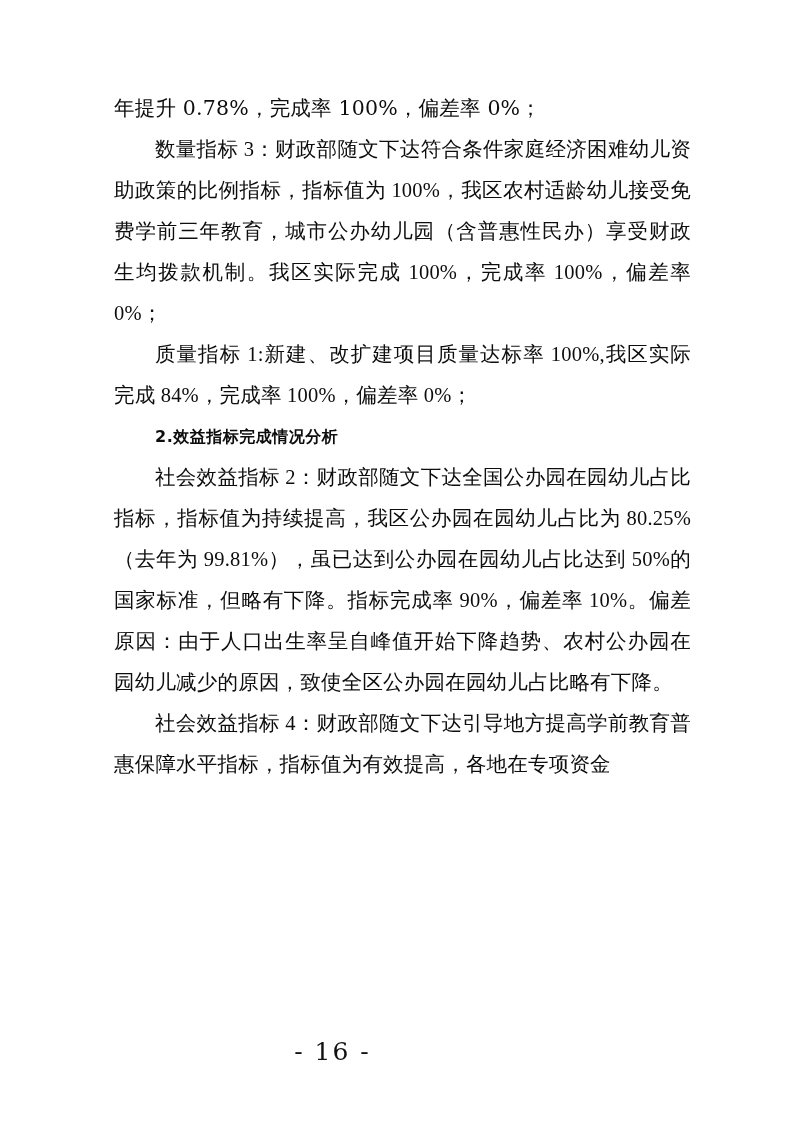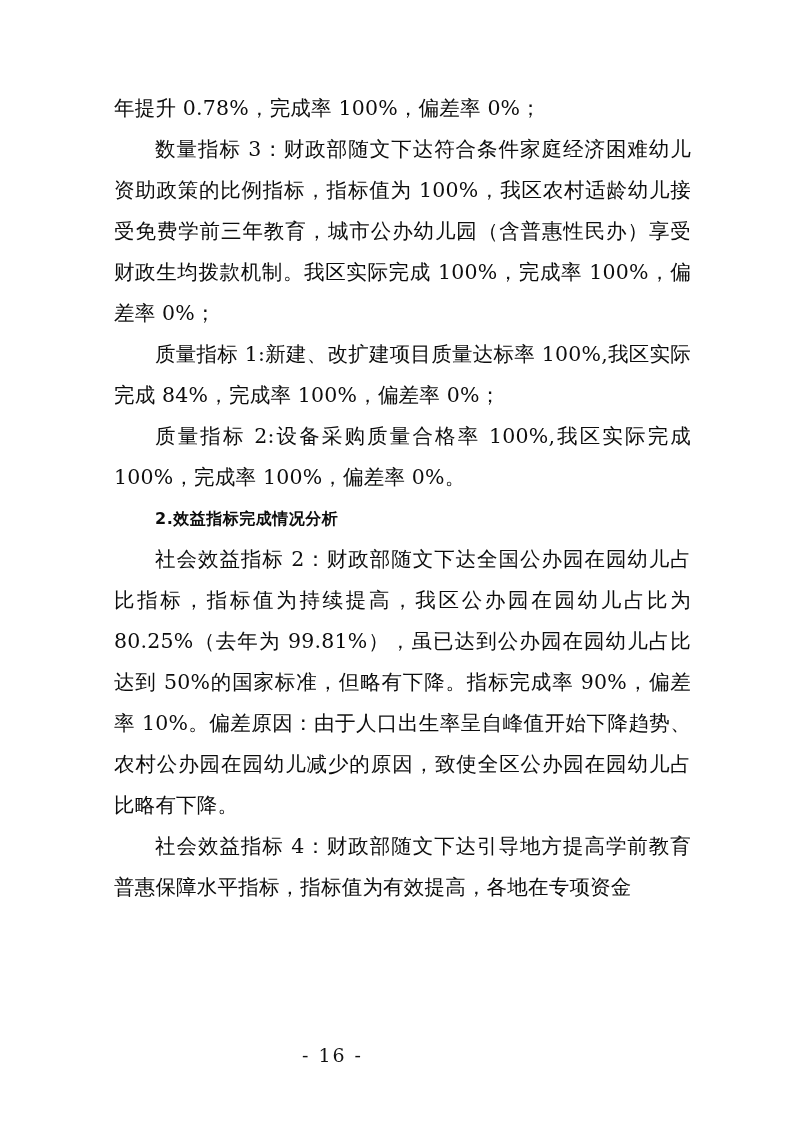--- a/index.html
+++ b/index.html
@@ -30,48 +30,48 @@
     text-align: justify;
     text-justify: inter-ideograph;
     letter-spacing: 0.2px;
   }
   p {
     margin: 0;
     text-indent: 0;
   }
   p.indent {
     text-indent: 41px;
+    font-family: Liberation Serif, serif;
   }
   p.heading {
     text-indent: 41px;
     font-weight: bold;
     font-family: "DejaVu Sans", "Liberation Sans", sans-serif;
     font-size: 16px;
     letter-spacing: 0.5px;
   }
   .page-number {
     position: absolute;
     bottom: 56px;
     left: 0;
     width: 665px;
     text-align: center;
-    font-size: 19px;
+    font-size: 25px;
     font-family: "DejaVu Serif", "Liberation Serif", serif;
     letter-spacing: 2px;
     color: #111;
   }
 </style>
 </head>
 <body>
 
 <div class="page">
   <div class="body-text">
     <p>年提升 0.78%，完成率 100%，偏差率 0%；</p>
     <p class="indent">数量指标 3：财政部随文下达符合条件家庭经济困难幼儿资助政策的比例指标，指标值为 100%，我区农村适龄幼儿接受免费学前三年教育，城市公办幼儿园（含普惠性民办）享受财政生均拨款机制。我区实际完成 100%，完成率 100%，偏差率 0%；</p>
     <p class="indent">质量指标 1:新建、改扩建项目质量达标率 100%,我区实际完成 84%，完成率 100%，偏差率 0%；</p>
-    <p class="indent">质量指标 2:设备采购质量合格率 100%,我区实际完成 100%，完成率 100%，偏差率 0%。</p>
     <p class="heading">2.效益指标完成情况分析</p>
     <p class="indent">社会效益指标 2：财政部随文下达全国公办园在园幼儿占比指标，指标值为持续提高，我区公办园在园幼儿占比为 80.25%（去年为 99.81%），虽已达到公办园在园幼儿占比达到 50%的国家标准，但略有下降。指标完成率 90%，偏差率 10%。偏差原因：由于人口出生率呈自峰值开始下降趋势、农村公办园在园幼儿减少的原因，致使全区公办园在园幼儿占比略有下降。</p>
     <p class="indent">社会效益指标 4：财政部随文下达引导地方提高学前教育普惠保障水平指标，指标值为有效提高，各地在专项资金</p>
   </div>
 </div>
 
 <div class="page-number">- 16 -</div>
 
 </body></html>

